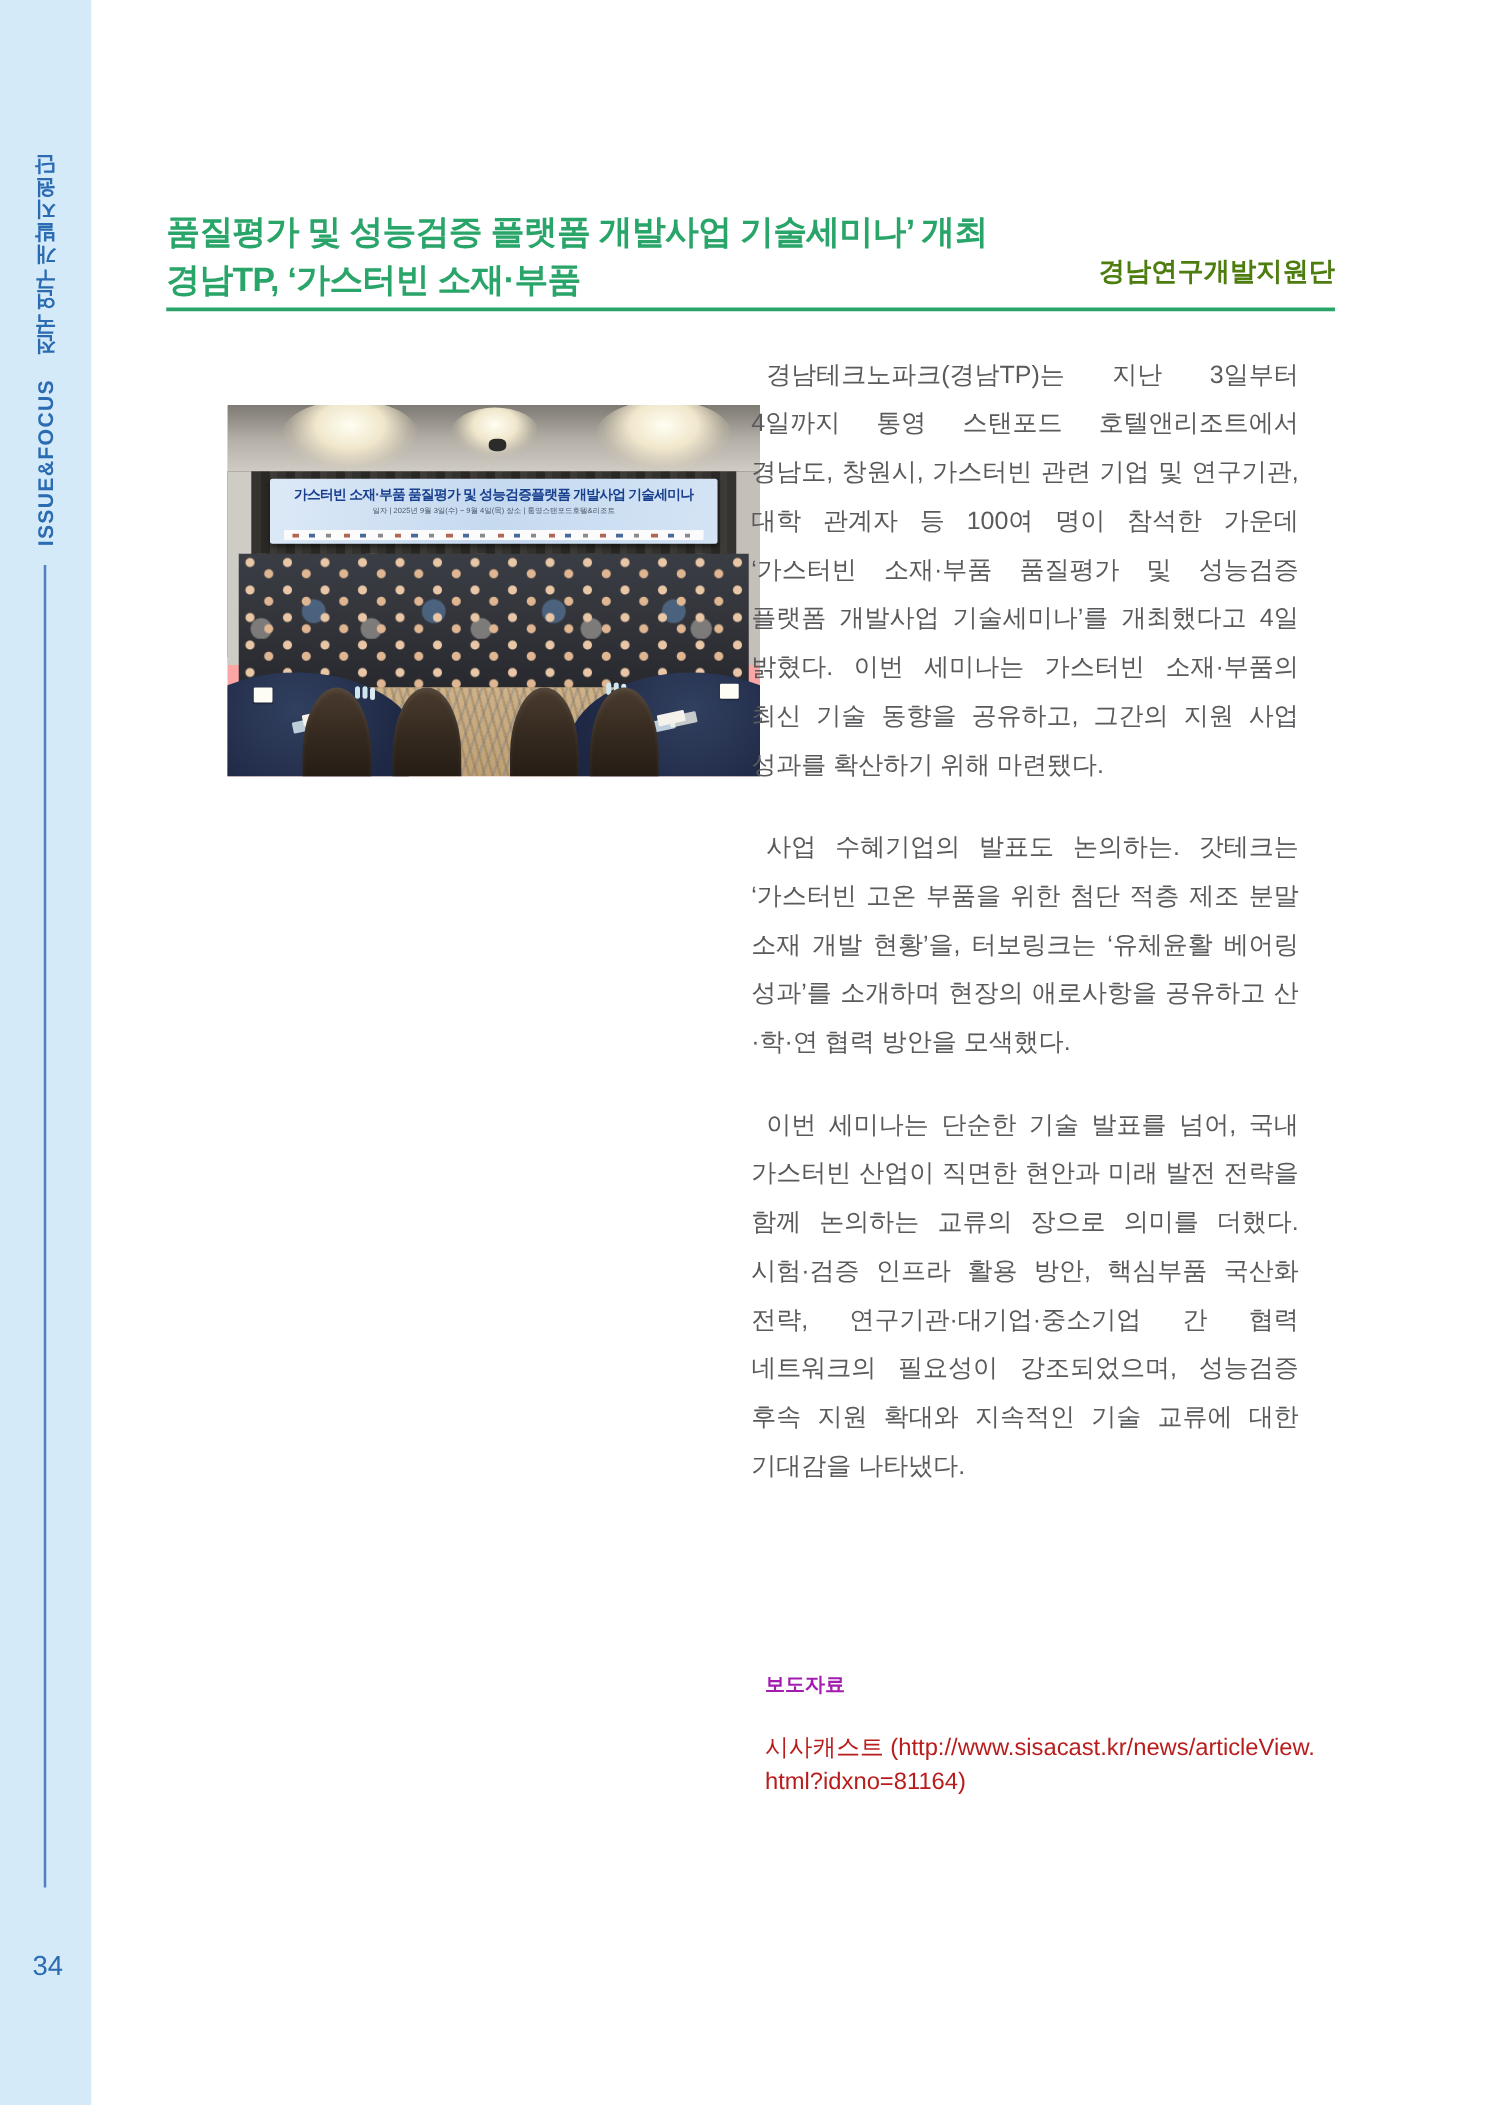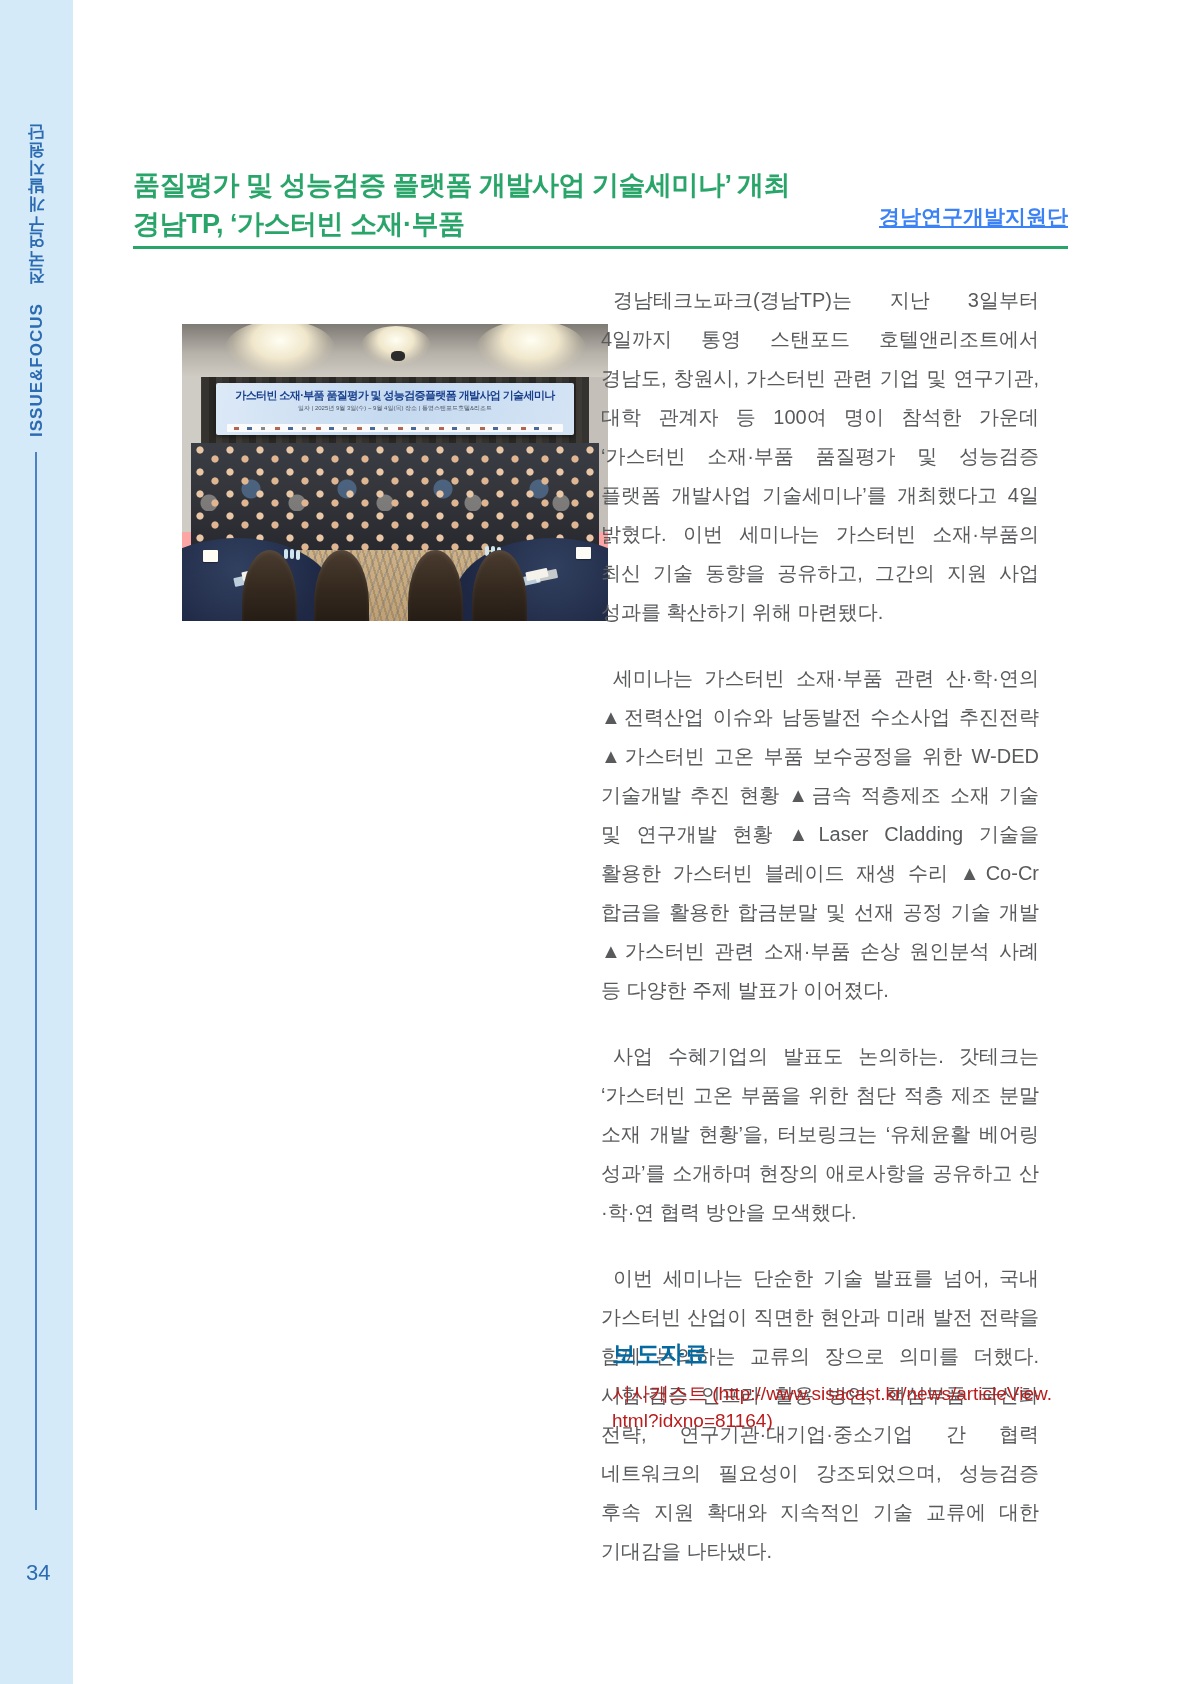--- a/index.html
+++ b/index.html
@@ -12,21 +12,21 @@
     position:absolute;top:127px;left:0;width:73px;height:310px;
     writing-mode:vertical-rl;transform:rotate(180deg);
     line-height:73px;font-size:17px;font-weight:bold;letter-spacing:1px;color:#2b6bb2;
   }
   .sidebar-rule{position:absolute;left:35px;top:452px;width:2px;height:1058px;background:#4d82c2;}
   .page-number{position:absolute;left:26px;top:1560px;font-size:22px;font-weight:normal;color:#2b6bb2;}
 
   
   .title{position:absolute;left:133px;top:148px;width:700px;font-size:27px;font-weight:800;
          color:#29a56a;line-height:39px;letter-spacing:-0.5px;}
-  .org-label{position:absolute;right:123px;top:203px;font-size:21px;font-weight:bold;color:#3b82f6;text-decoration:underline;}
+  .org-label{position:absolute;right:123px;top:203px;font-size:21px;font-weight:bold;color:#4d7c0f;}
   .title-rule{position:absolute;left:133px;top:246px;width:935px;height:3px;background:#29a56a;}
 
   
   .photo{position:absolute;left:142px;top:308px;width:426px;height:297px;overflow:hidden;background:#fca5a5;}
   .ph-ceiling{position:absolute;left:0;top:0;right:0;height:22%;
     background:linear-gradient(180deg,#7e7a74 0%,#b6b1a9 45%,#ddd8d0 100%);}
   .ph-chand{position:absolute;border-radius:50%;
     background:radial-gradient(ellipse at 50% 35%,#fffef2 0%,#f0e7cc 35%,rgba(220,210,180,.25) 62%,rgba(200,190,160,0) 72%);}
   .ph-chand.c1{left:10%;top:-4px;width:110px;height:58px;}
   .ph-chand.c2{left:42%;top:2px;width:70px;height:40px;}
@@ -80,21 +80,21 @@
     box-shadow:inset 0 3px 4px rgba(255,255,255,.08);}
   .ph-chair.h1{left:14%;} .ph-chair.h2{left:31%;} .ph-chair.h3{left:53%;} .ph-chair.h4{left:68%;}
 
   
   .article{position:absolute;left:601px;top:281px;width:449px;}
   .article p{margin:0 11px 27px 0;font-size:20px;line-height:39px;color:#595a5c;
     text-align:justify;text-indent:12px;word-break:keep-all;}
 
   
   .source{position:absolute;left:612px;top:1338px;width:440px;}
-  .source-label{font-size:24px;font-weight:bold;color:#0369a1;margin-bottom:10px;}
+  .source-label{font-size:16px;font-weight:bold;color:#a21caf;margin-bottom:26px;}
   .source-text{font-size:19px;line-height:27px;color:#b91c1c;word-break:break-all;}
 </style>
 </head>
 <body>
 
 <div class="page">
 
   <aside class="sidebar">
     <div class="sidebar-label">ISSUE&amp;FOCUS 전국연구개발지원단</div>
     <div class="sidebar-rule"></div>
@@ -135,21 +135,20 @@
     <div class="ph-bottle bl"></div>
     <div class="ph-bottle br"></div>
     <div class="ph-chair h1"></div>
     <div class="ph-chair h2"></div>
     <div class="ph-chair h3"></div>
     <div class="ph-chair h4"></div>
   </figure>
 
   <main class="article">
     <p>경남테크노파크(경남TP)는 지난 3일부터 4일까지 통영 스탠포드 호텔앤리조트에서 경남도, 창원시, 가스터빈 관련 기업 및 연구기관, 대학 관계자 등 100여 명이 참석한 가운데 ‘가스터빈 소재·부품 품질평가 및 성능검증 플랫폼 개발사업 기술세미나’를 개최했다고 4일 밝혔다. 이번 세미나는 가스터빈 소재·부품의 최신 기술 동향을 공유하고, 그간의 지원 사업 성과를 확산하기 위해 마련됐다.</p>
-    <p>세미나는 가스터빈 소재·부품 관련 산·학·연의 ▲전력산업 이슈와 남동발전 수소사업 추진전략 ▲가스터빈 고온 부품 보수공정을 위한 W-DED 기술개발 추진 현황 ▲금속 적층제조 소재 기술 및 연구개발 현황 ▲Laser Cladding 기술을 활용한 가스터빈 블레이드 재생 수리 ▲Co-Cr 합금을 활용한 합금분말 및 선재 공정 기술 개발 ▲가스터빈 관련 소재·부품 손상 원인분석 사례 등 다양한 주제 발표가 이어졌다.</p>
     <p>사업 수혜기업의 발표도 논의하는. 갓테크는 ‘가스터빈 고온 부품을 위한 첨단 적층 제조 분말 소재 개발 현황’을, 터보링크는 ‘유체윤활 베어링 성과’를 소개하며 현장의 애로사항을 공유하고 산·학·연 협력 방안을 모색했다.</p>
     <p>이번 세미나는 단순한 기술 발표를 넘어, 국내 가스터빈 산업이 직면한 현안과 미래 발전 전략을 함께 논의하는 교류의 장으로 의미를 더했다. 시험·검증 인프라 활용 방안, 핵심부품 국산화 전략, 연구기관·대기업·중소기업 간 협력 네트워크의 필요성이 강조되었으며, 성능검증 후속 지원 확대와 지속적인 기술 교류에 대한 기대감을 나타냈다.</p>
   </main>
 
   <section class="source">
     <div class="source-label">보도자료</div>
     <div class="source-text">시사캐스트 (http://www.sisacast.kr/news/articleView.html?idxno=81164)</div>
   </section>
 
 </div>

